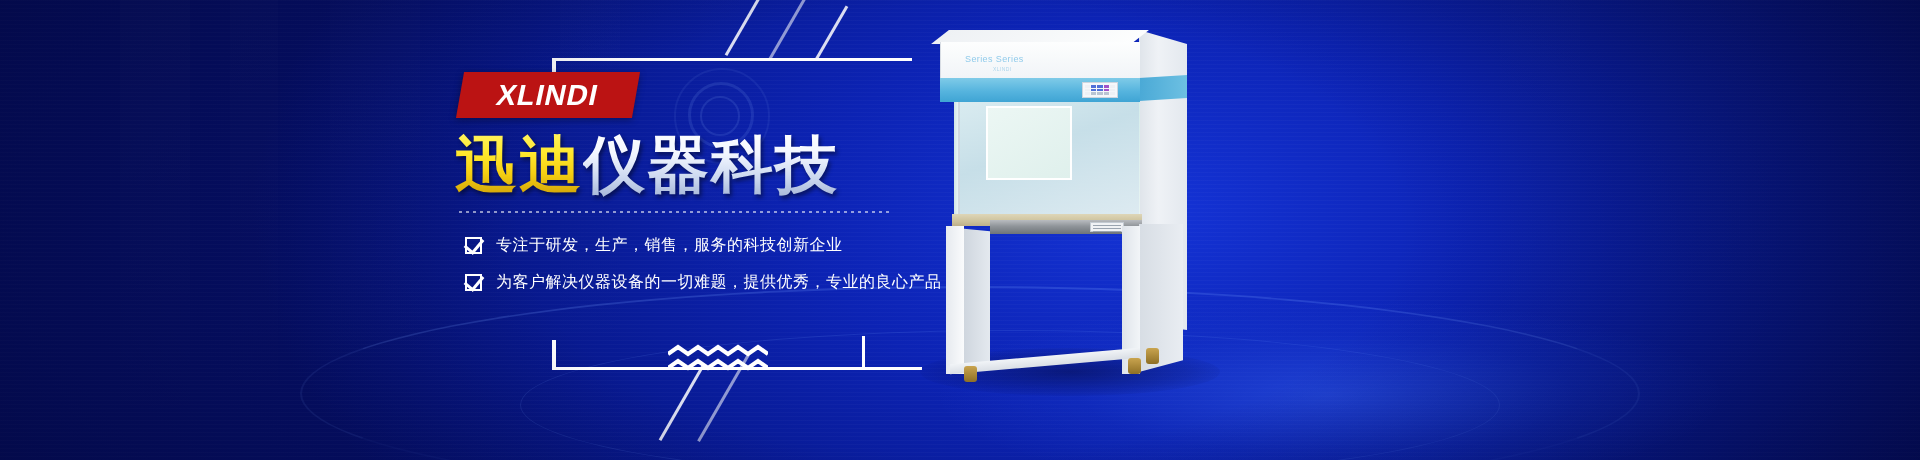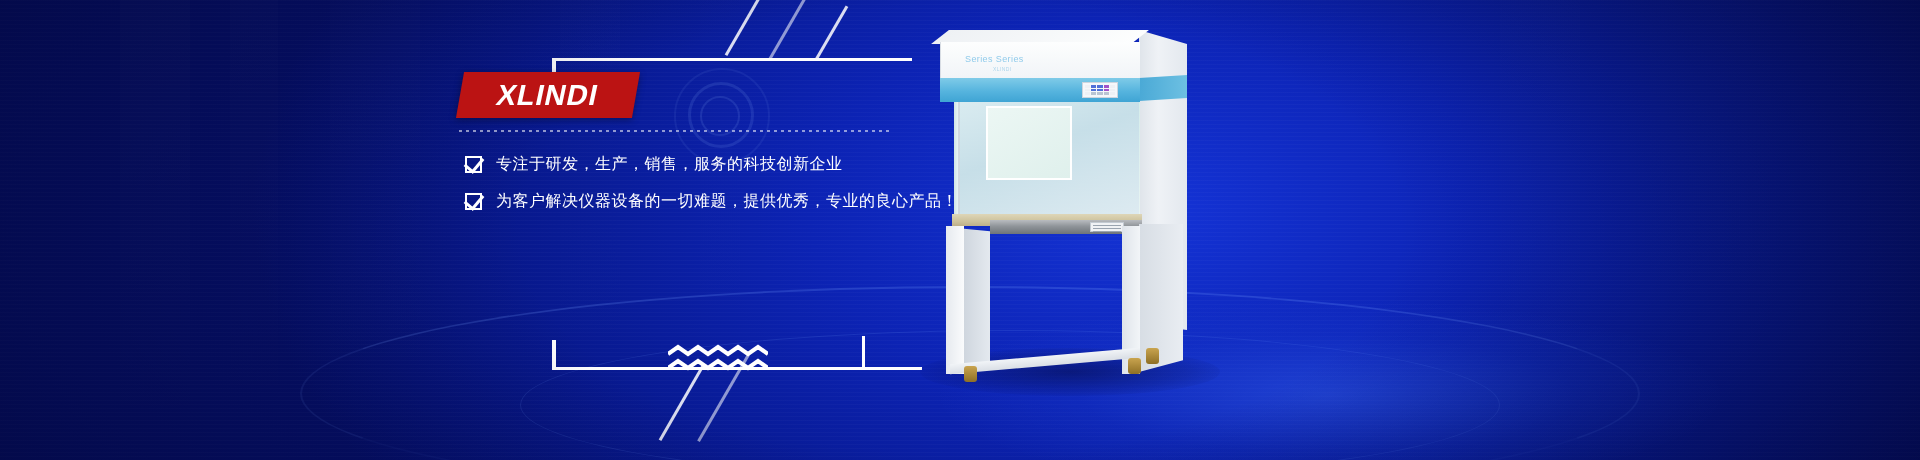--- a/index.html
+++ b/index.html
@@ -367,20 +367,23 @@
   </svg>
 
   <div class="vignette"></div>
 
   <div class="content">
 
     <div class="logo-badge">
       <div class="logo-text">XLINDI</div>
     </div>
 
+    <div class="title-cn">
+      <span class="gold">迅迪</span><span class="silver">仪器科技</span>
+    </div>
 
     <div class="divider-dots"></div>
 
     <div class="bullets">
       <div class="bullet">
         <span class="check-box"></span>
         <span class="bullet-text">专注于研发，生产，销售，服务的科技创新企业</span>
       </div>
       <div class="bullet">
         <span class="check-box"></span>

